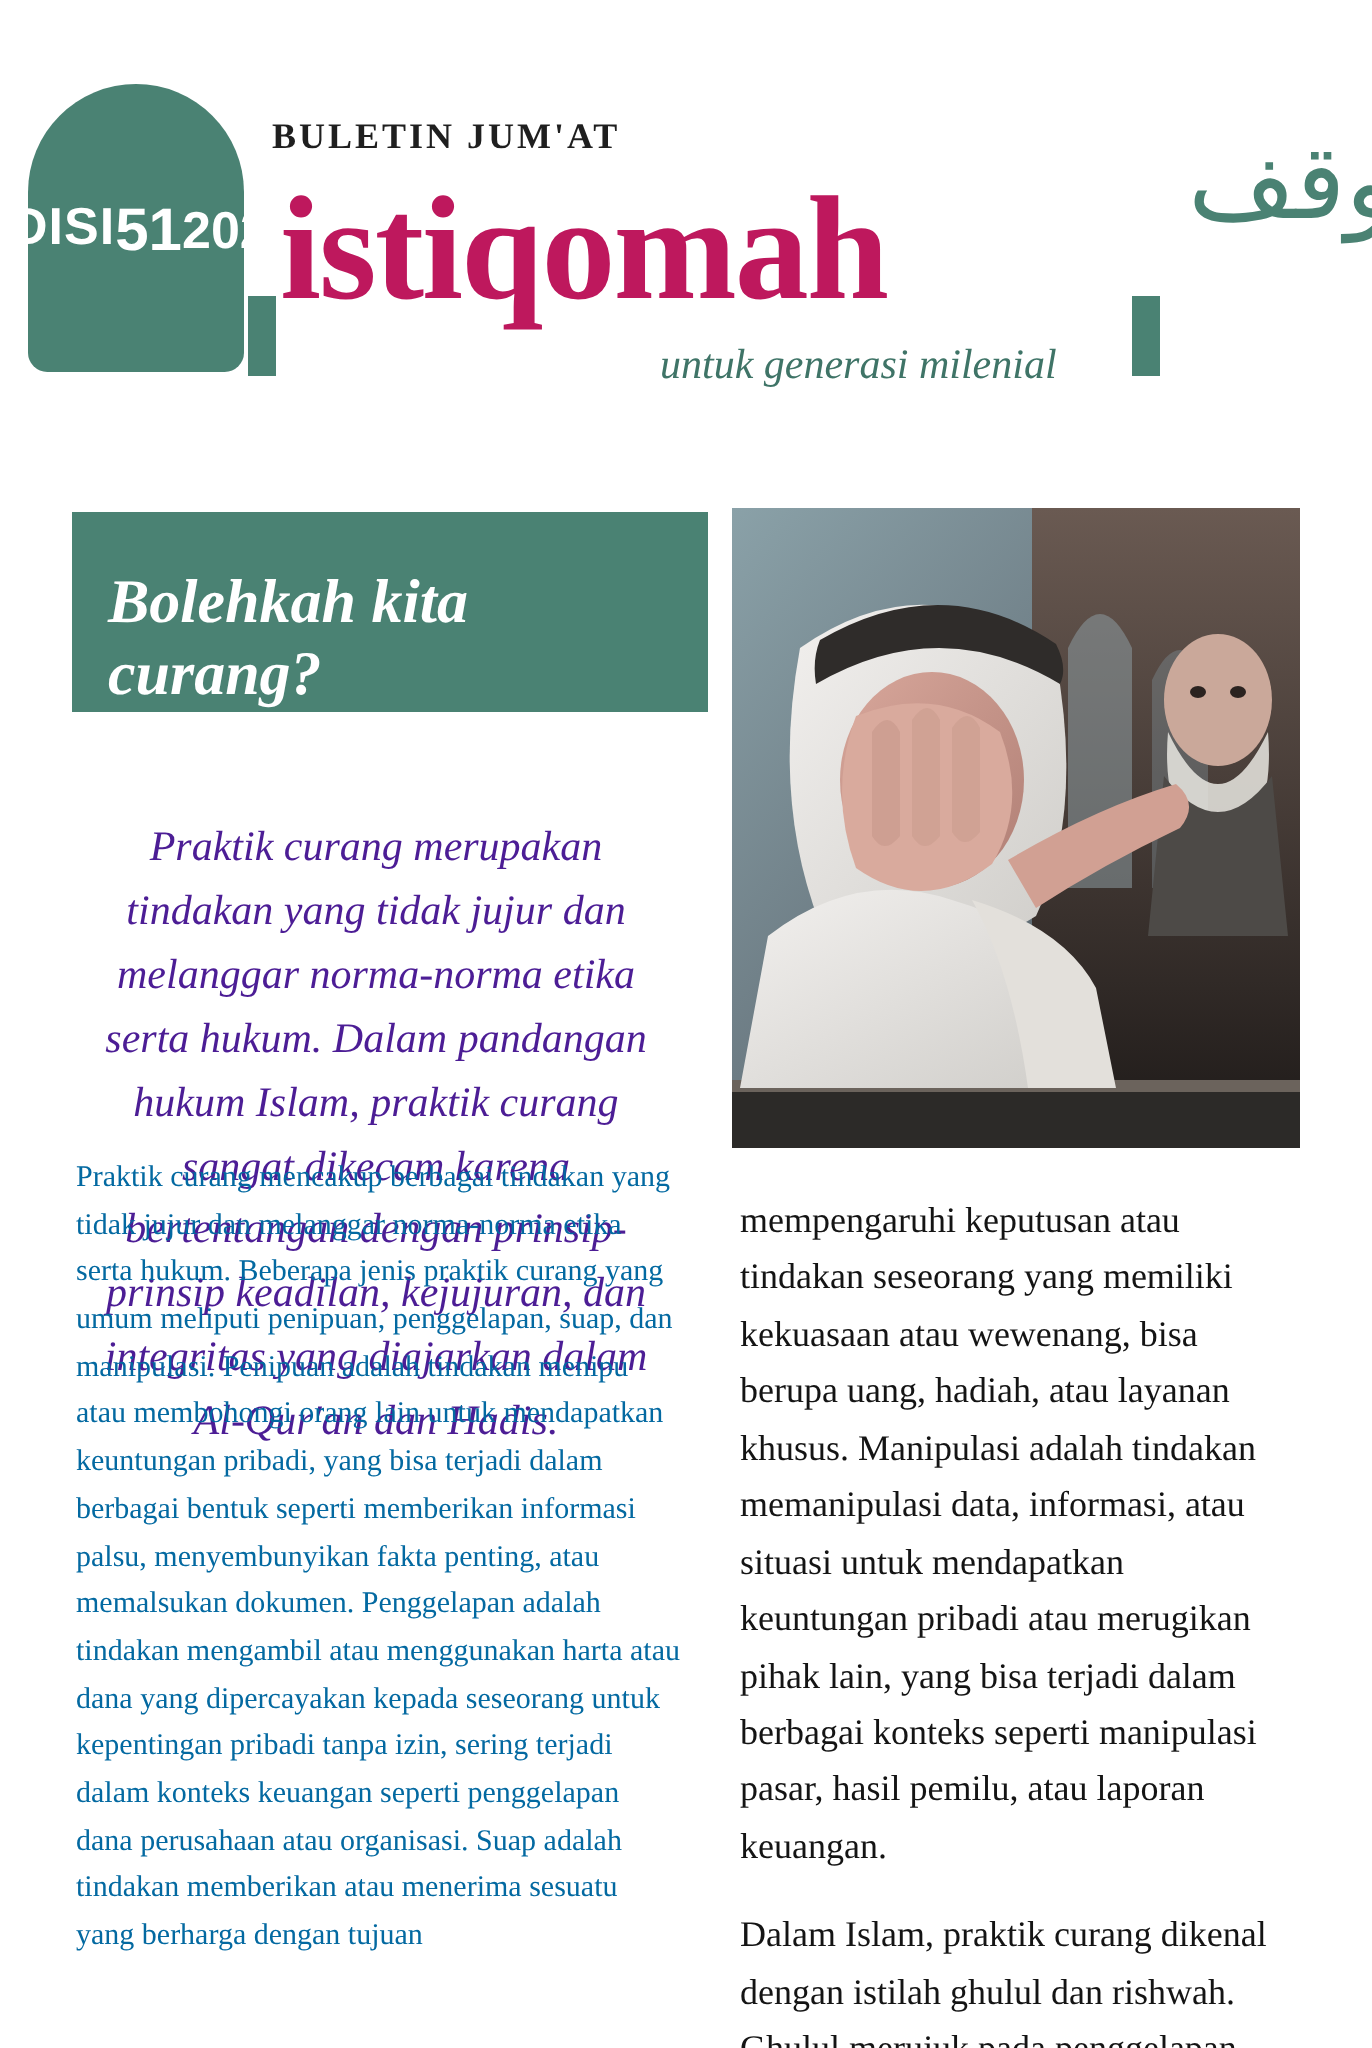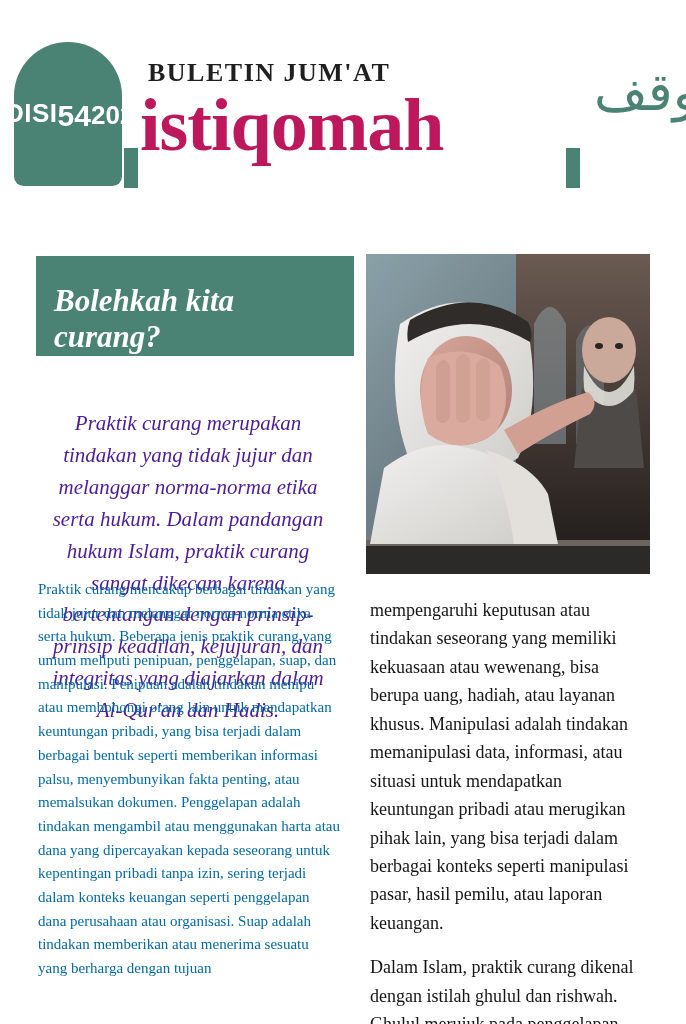--- a/index.html
+++ b/index.html
@@ -52,24 +52,24 @@
     margin-top: 4px;
   }
   .edition-badge .yr {
     font-size: 26px;
     font-weight: bold;
     margin-top: 3px;
   }
 
   .kicker {
     position: absolute;
-    left: 148px;
+    left: 136px;
     top: 58px;
     font-family: "Liberation Serif", serif;
-    font-size: 26px;
+    font-size: 18px;
     font-weight: bold;
     letter-spacing: 1.5px;
     color: #1f1f1f;
     font-variant: small-caps;
   }
 
   .wordmark {
     position: absolute;
     left: 140px;
     top: 88px;
@@ -200,31 +200,32 @@
   .col-right p { margin: 0 0 16px 0; }
   .col-left p { margin: 0; }
 </style>
 </head>
 <body>
 
 <div class="masthead">
 
   <div class="edition-badge">
     <div class="lbl">EDISI</div>
-    <div class="num">54</div>
+    <div class="num">51</div>
     <div class="yr">2025</div>
   </div>
 
   <div class="kicker">BULETIN JUM'AT</div>
 
   <div class="wordmark-bar-left"></div>
   <div class="wordmark-bar-right"></div>
 
   <div class="wordmark">istiqomah</div>
 
+  <div class="tagline">untuk generasi milenial</div>
 
   <div class="arabic-mark">وقف</div>
 
 </div>
 
 <div class="headline-box">
   <div class="h-text">Bolehkah kita curang?</div>
 </div>
 
 <div class="photo">

